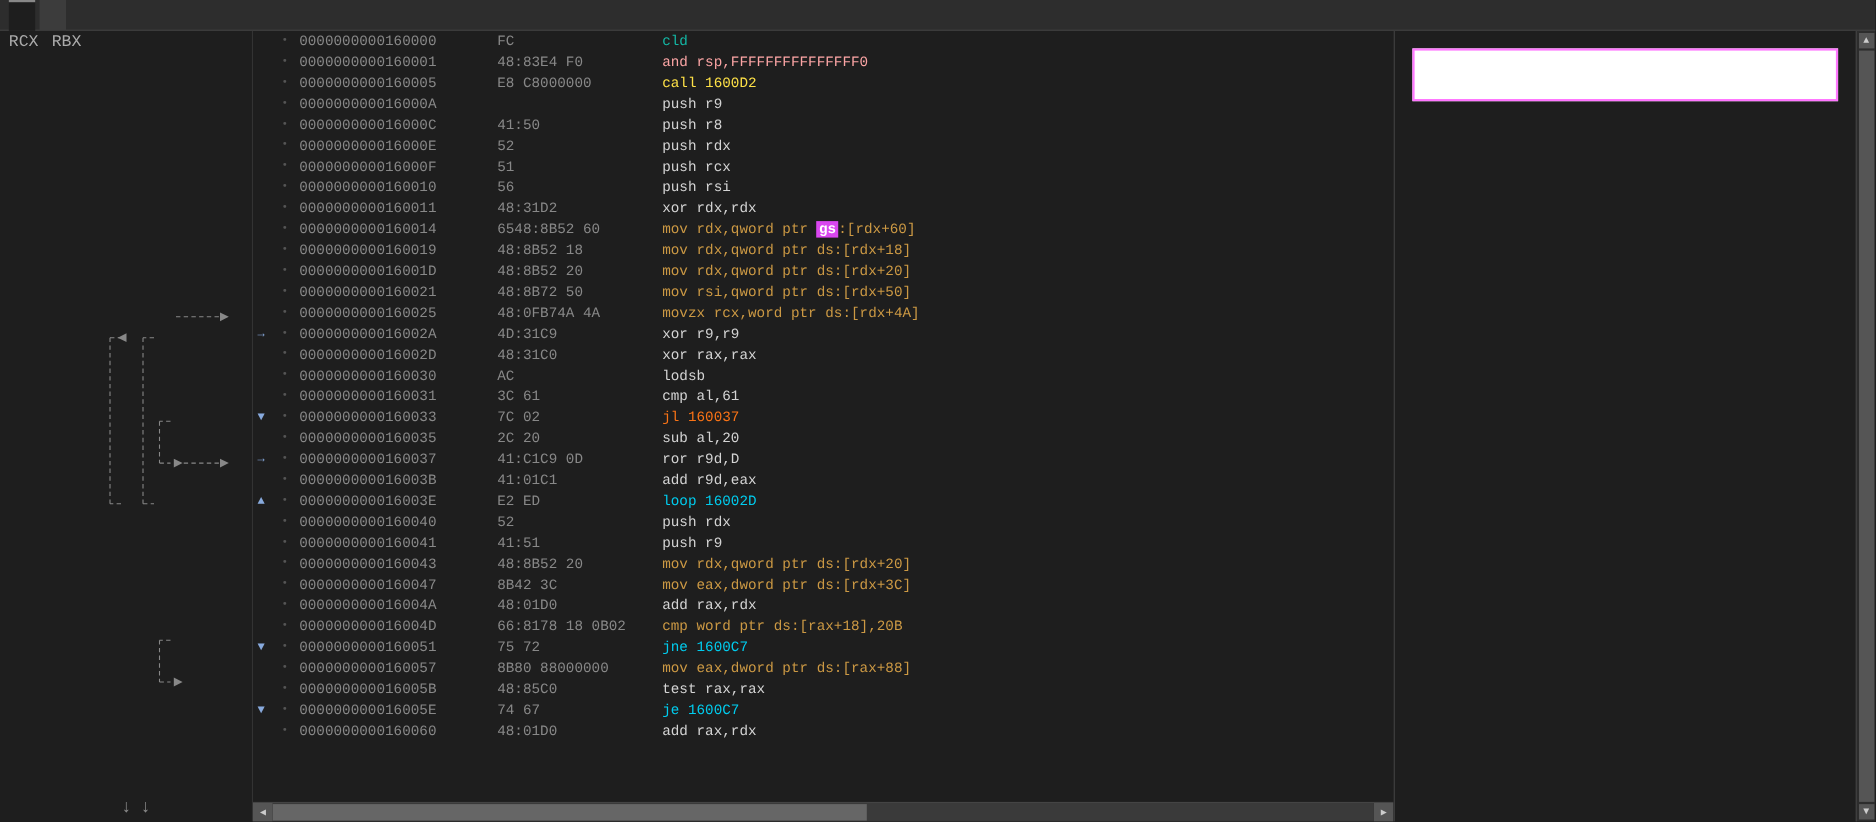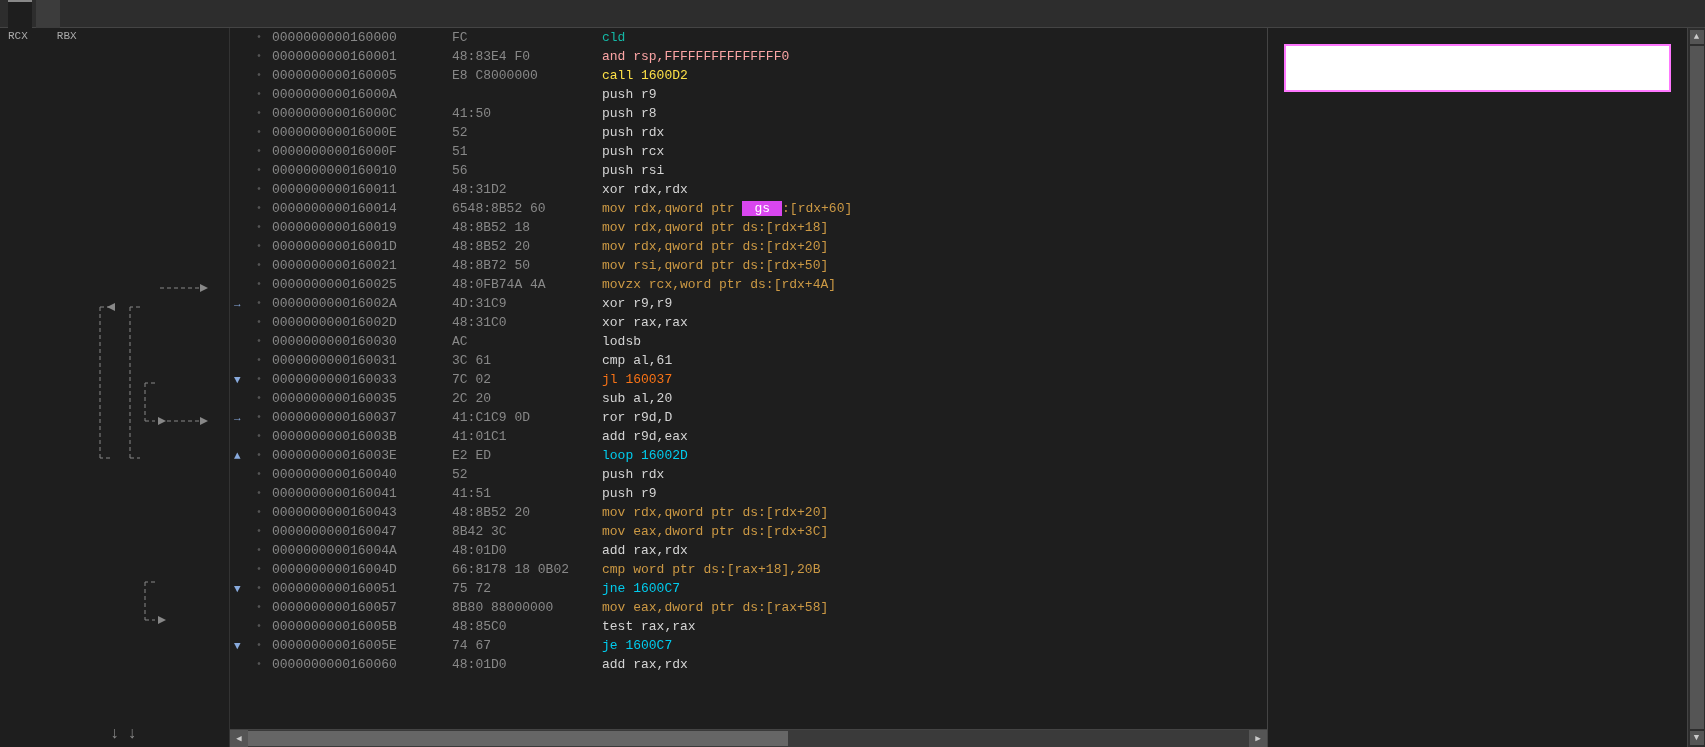--- a/index.html
+++ b/index.html
@@ -60,23 +60,23 @@
       border-right: 1px solid #333;
       overflow: hidden;
       flex-shrink: 0;
     }
 
     .arrow-col .reg-label {
       position: absolute;
       top: 0;
       left: 8px;
       color: #aaa;
-      font-size: 11px;
-      display: flex;
-      gap: 29px;
+      font-size: 15px;
+      display: flex;
+      gap: 12px;
       padding: 2px 0;
     }
 
     
     .disasm-area {
       flex: 1;
       background: #1e1e1e;
       overflow: hidden;
       display: flex;
       flex-direction: column;
@@ -102,21 +102,22 @@
       vertical-align: middle;
       font-size: 13px;
     }
 
     .col-addr { color: #888; width: 180px; }
     .col-bytes { color: #888; width: 150px; }
     .col-instr { color: #d4d4d4; }
     .c-highlight-gs {
       background: #d946ef;
       color: #fff;
-      padding: 0 12px;
+      padding: 0 2px;
+      font-weight: bold;
     }
 
     
     .info-panel {
       width: 420px;
       background: #1e1e1e;
       border-left: 1px solid #444;
       display: flex;
       flex-direction: column;
       flex-shrink: 0;
@@ -490,21 +491,21 @@
               <td style="width: 16px; color: rgb(85, 85, 85); font-size: 10px;">•</td>
               <td class="col-addr">0000000000160051</td>
               <td class="col-bytes">75 72</td>
               <td class="col-instr" style="color: rgb(0, 204, 238); margin-top: 20px;">jne  1600C7</td>
             </tr>
             <tr>
               <td style="width: 22px; color: rgb(136, 170, 221); font-size: 11px;"></td>
               <td style="width: 16px; color: rgb(85, 85, 85); font-size: 10px;">•</td>
               <td class="col-addr">0000000000160057</td>
               <td class="col-bytes">8B80 88000000</td>
-              <td class="col-instr" style="color: rgb(204, 153, 68);">mov  eax,dword ptr ds:[rax+58]</td>
+              <td class="col-instr" style="color: rgb(204, 153, 68);">mov  eax,dword ptr ds:[rax+88]</td>
             </tr>
             <tr>
               <td style="width: 22px; color: rgb(136, 170, 221); font-size: 11px;"></td>
               <td style="width: 16px; color: rgb(85, 85, 85); font-size: 10px;">•</td>
               <td class="col-addr">000000000016005B</td>
               <td class="col-bytes">48:85C0</td>
               <td class="col-instr" style="color: rgb(212, 212, 212);">test rax,rax</td>
             </tr>
             <tr>
               <td style="width: 22px; color: rgb(136, 170, 221); font-size: 11px;">▼</td>

